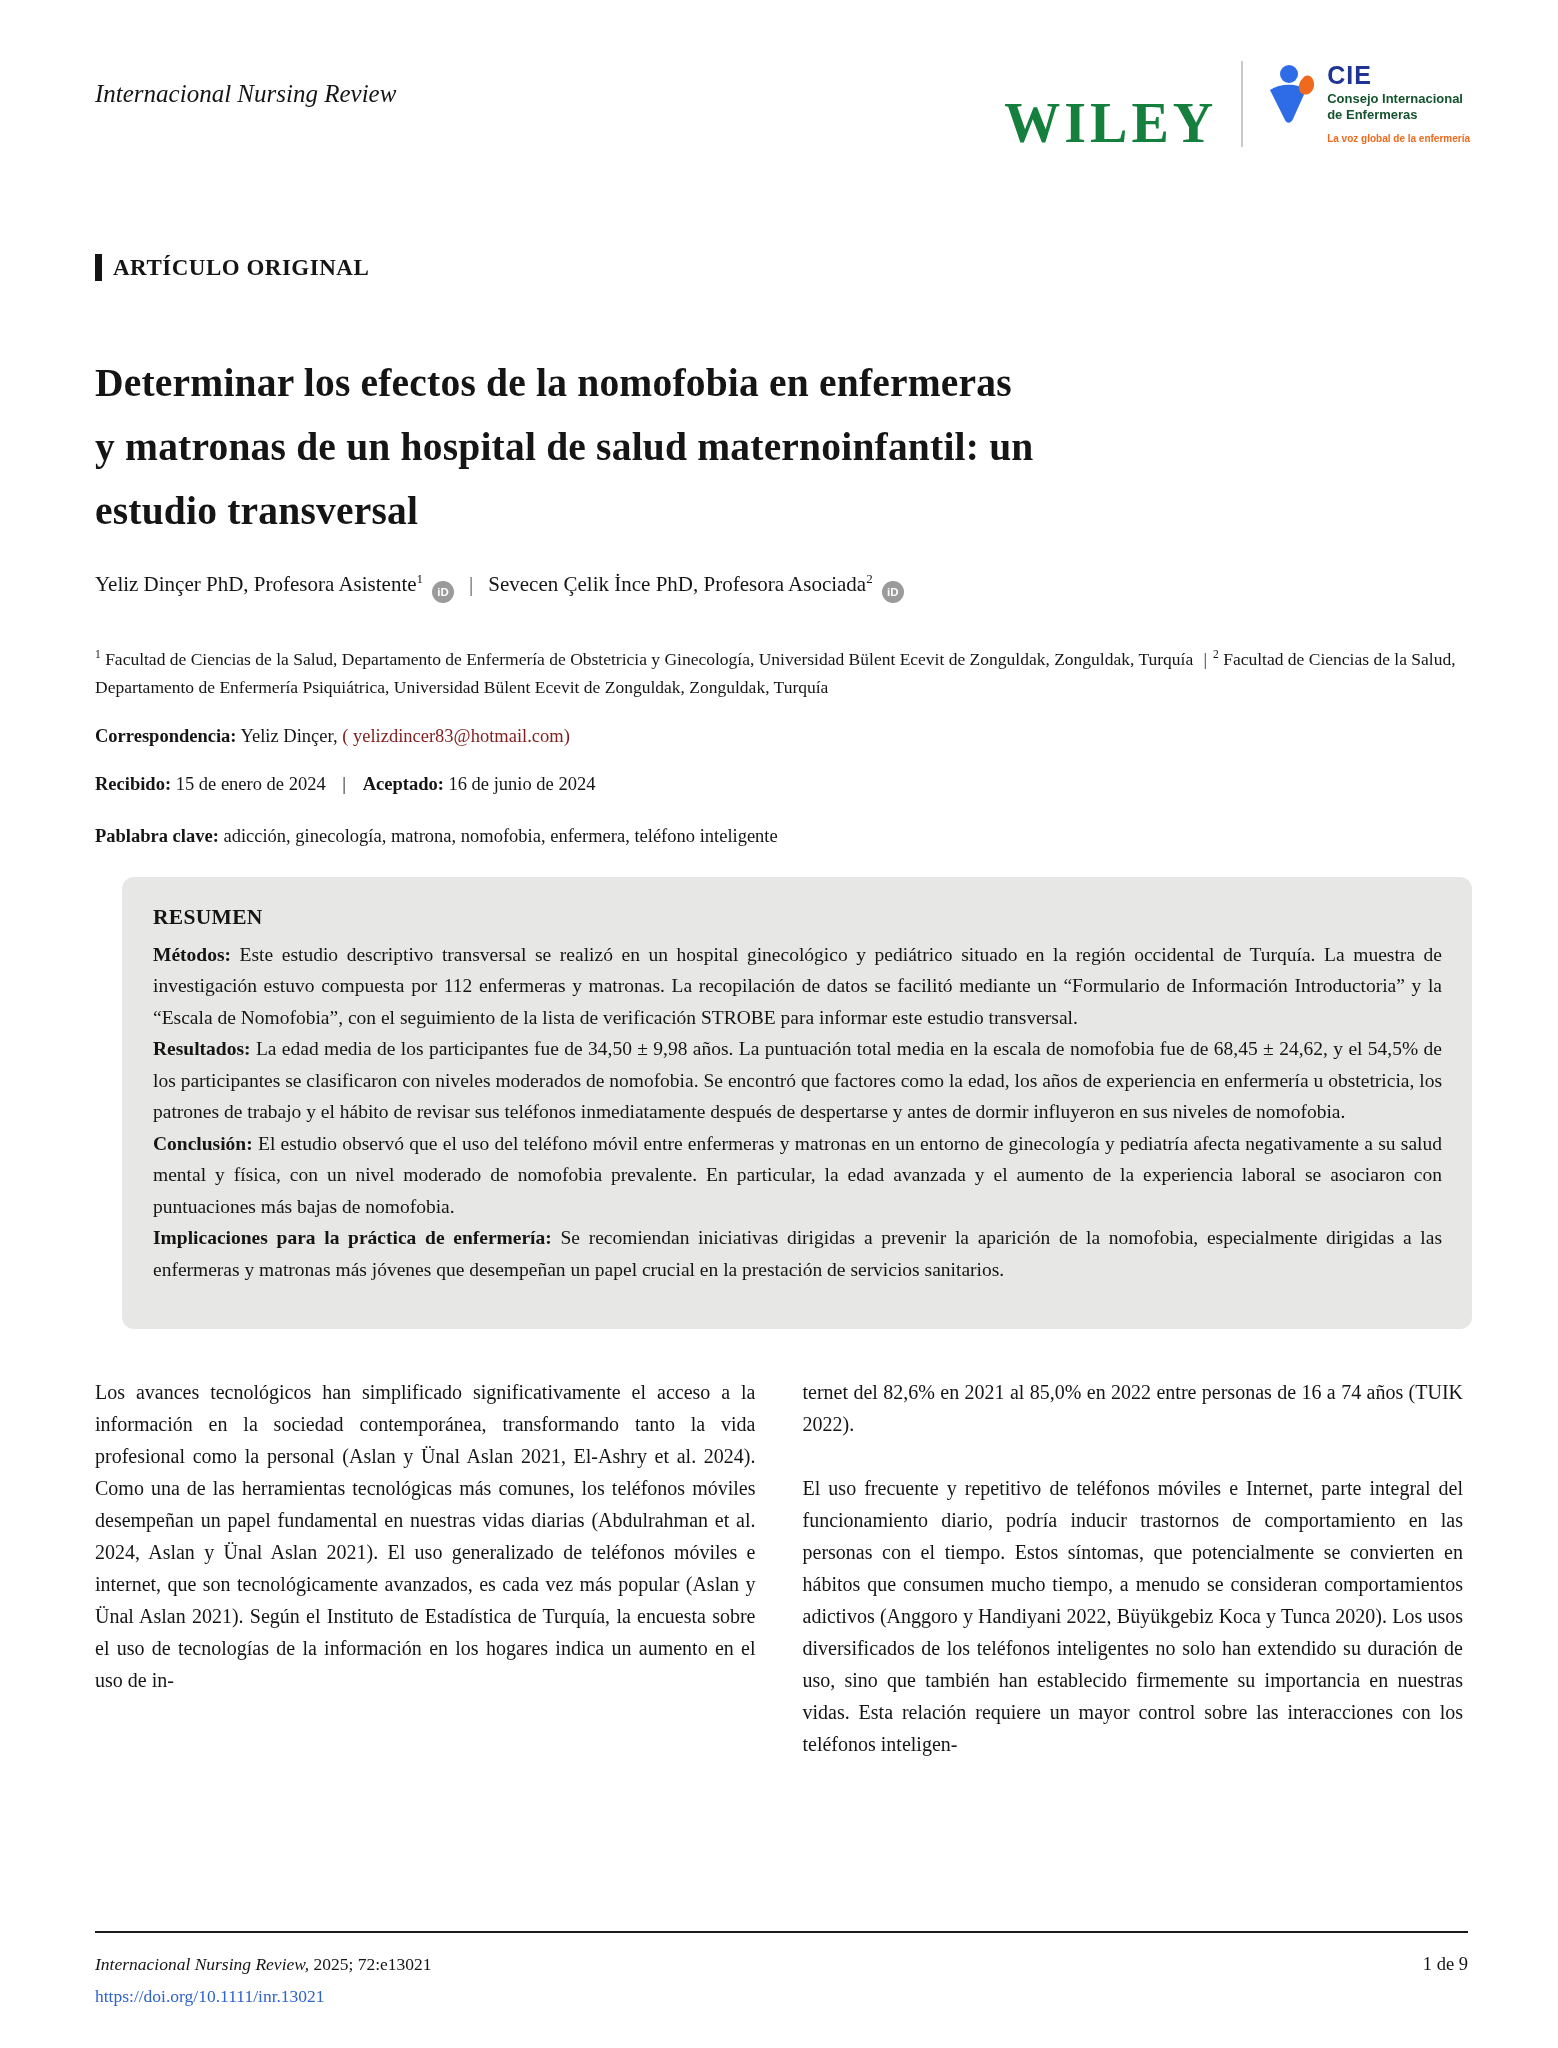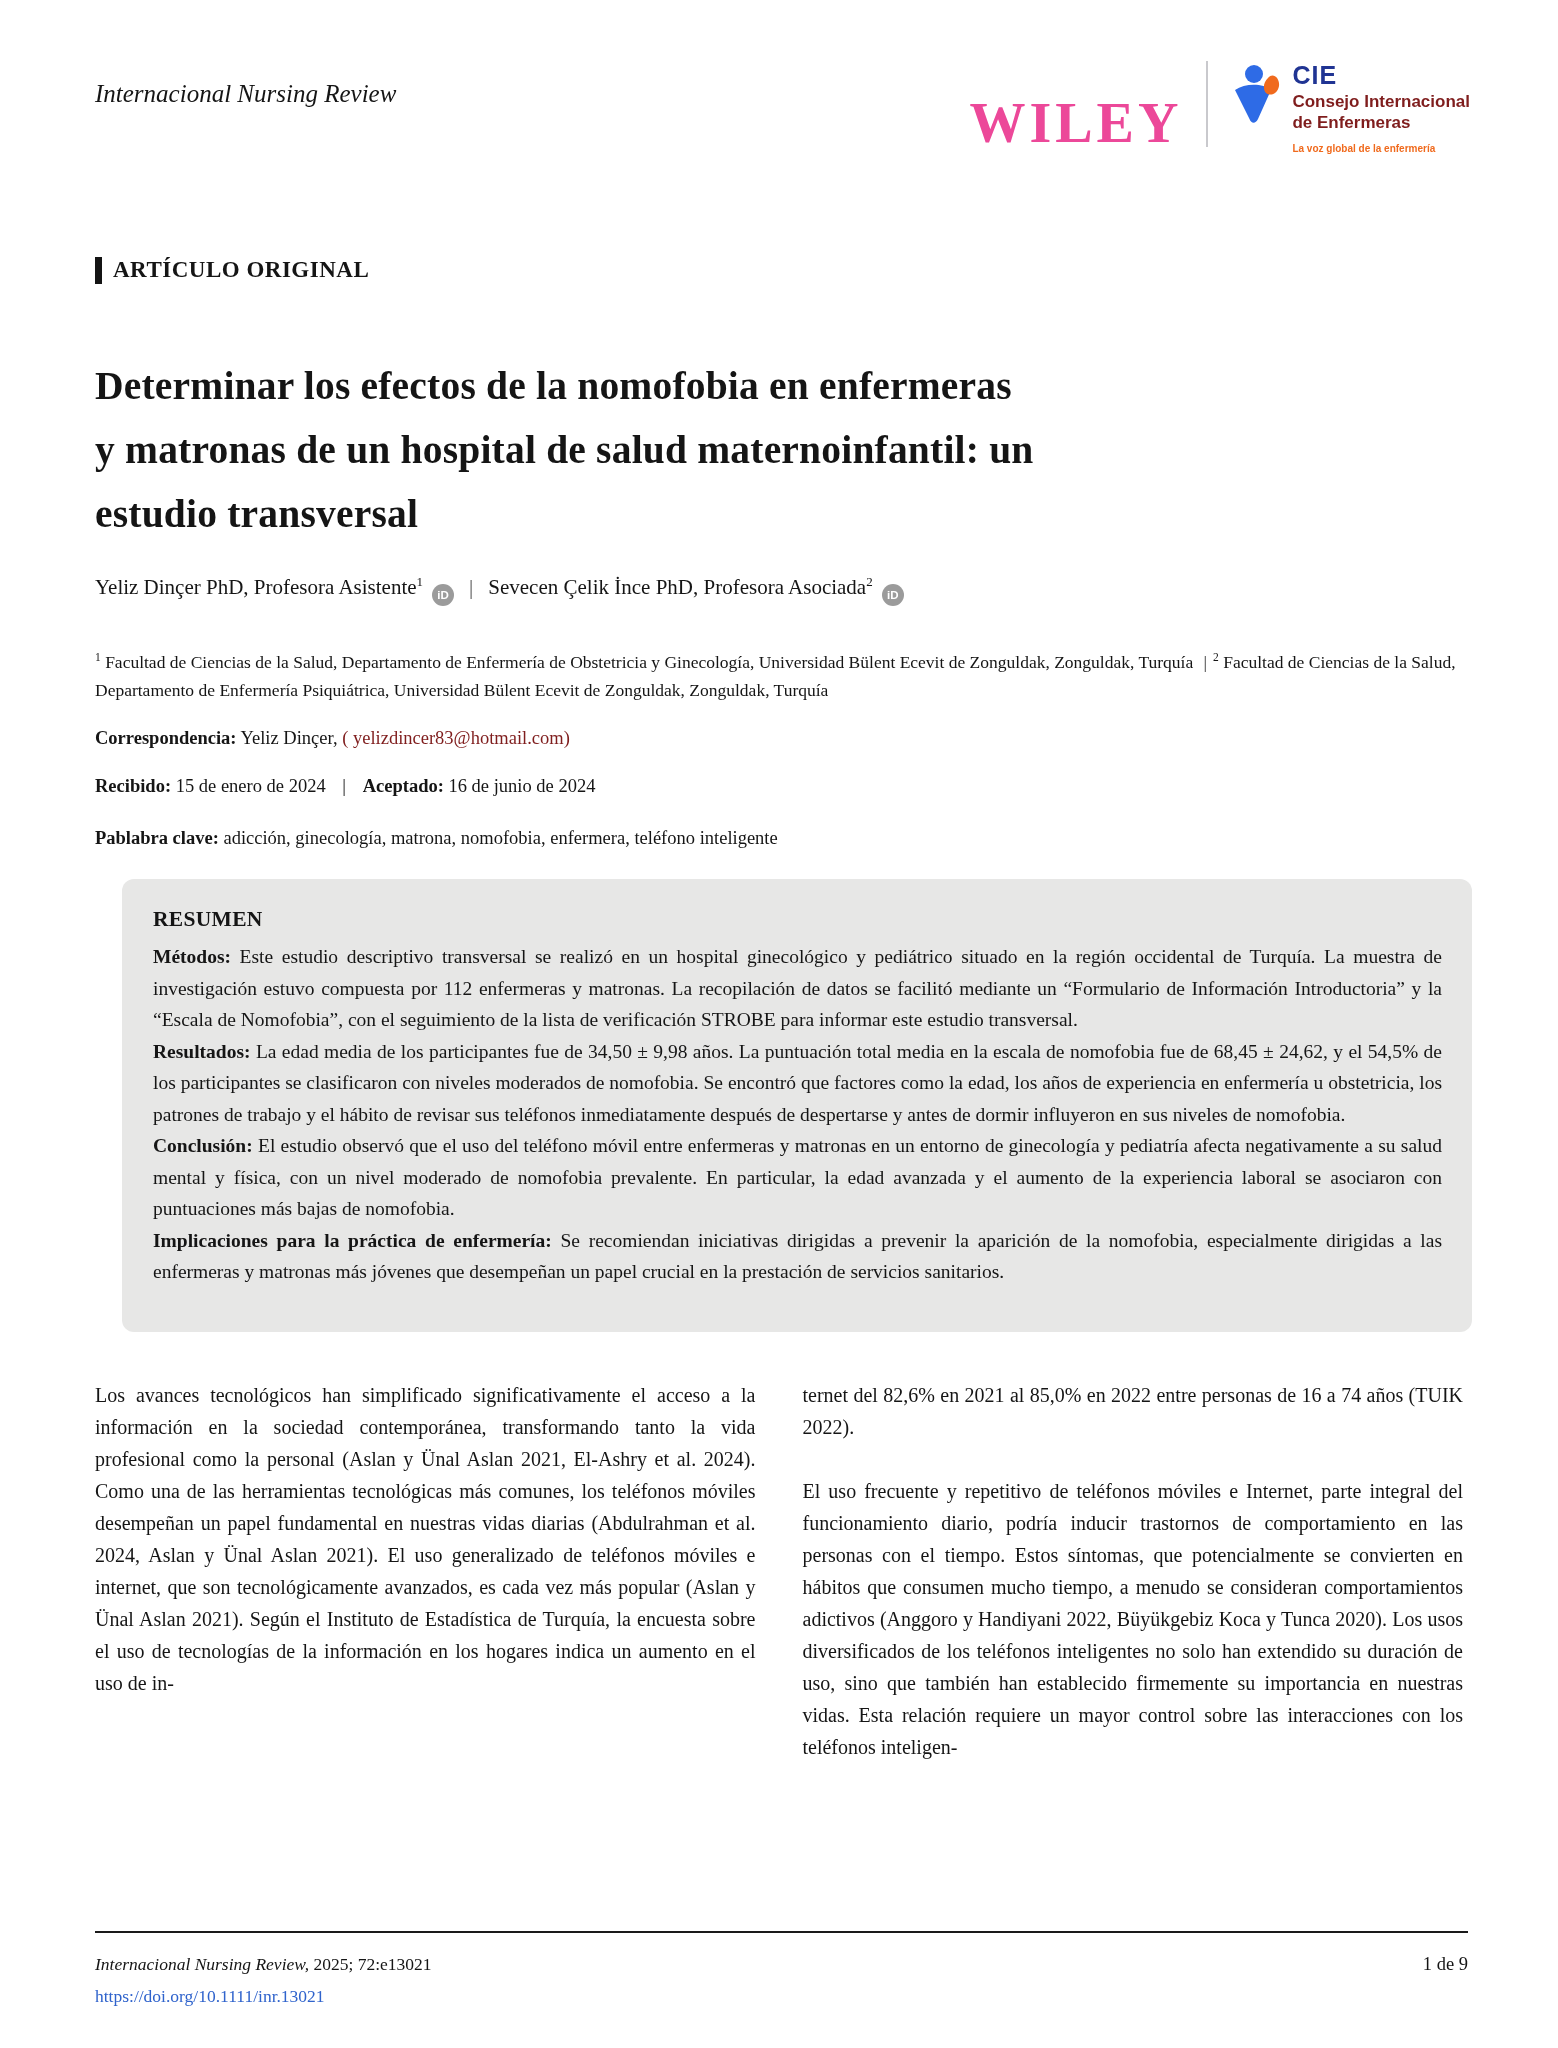--- a/index.html
+++ b/index.html
@@ -9,26 +9,26 @@
     margin:0 auto;
     background:#ffffff;
     font-family:"Liberation Serif","DejaVu Serif",serif;
     color:#151515;
     overflow:hidden;
   }
   
   .header{display:flex;justify-content:space-between;align-items:flex-start;padding:55px 88px 0 95px;}
   .journal-name{font-style:italic;font-size:25px;margin-top:25px;}
   .logos{display:flex;align-items:flex-start;gap:24px;}
-  .wiley{font-weight:700;font-size:56px;line-height:1;letter-spacing:4px;color:#ec4899;margin-top:40px;}
+  .wiley{font-weight:700;font-size:56px;line-height:1;letter-spacing:4px;color:#15803d;margin-top:40px;}
   .logo-divider{width:2px;height:86px;background:#c9c9cd;margin-top:6px;}
   .cie{display:flex;gap:10px;margin-top:8px;}
   .cie-text{display:flex;flex-direction:column;}
   .cie-acronym{font-family:"Liberation Sans","DejaVu Sans",sans-serif;font-weight:700;font-size:25px;line-height:1;color:#203493;letter-spacing:1px;}
-  .cie-name{font-family:"Liberation Sans","DejaVu Sans",sans-serif;font-weight:700;font-size:17px;line-height:1.25;color:#7f1d1d;margin-top:3px;}
+  .cie-name{font-family:"Liberation Sans","DejaVu Sans",sans-serif;font-weight:700;font-size:13px;line-height:1.25;color:#14532d;margin-top:3px;}
   .cie-name.second{margin-top:0;}
   .cie-tagline{font-family:"Liberation Sans","DejaVu Sans",sans-serif;font-weight:700;font-size:10px;color:#f06a1d;margin-top:9px;}
   
   .type-row{display:flex;align-items:center;gap:11px;margin:103px 95px 0;}
   .type-bar{width:7px;height:27px;background:#141414;}
   .type-label{font-weight:700;font-size:23px;letter-spacing:.5px;}
   
   .title{margin:70px 95px 0;max-width:945px;font-size:39.5px;line-height:64px;font-weight:700;letter-spacing:.2px;}
   .authors{margin:28px 95px 0;font-size:21px;}
   .authors sup{font-size:13px;}

